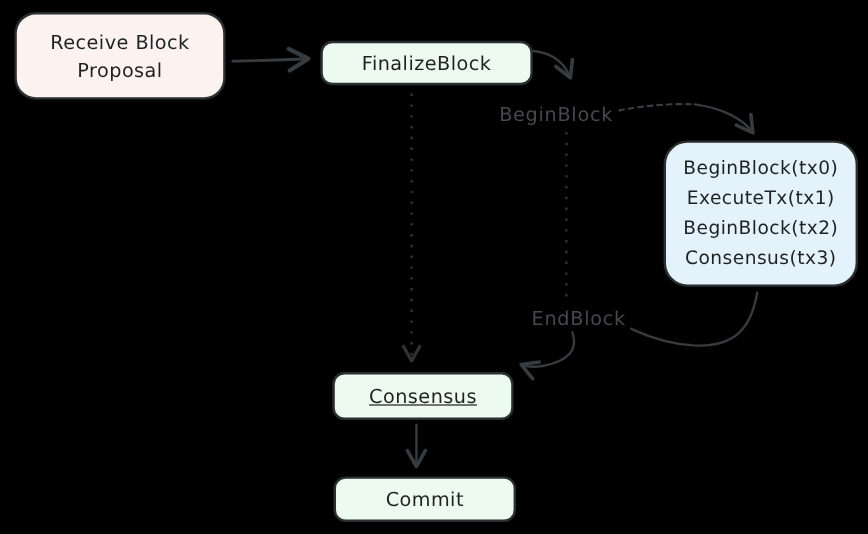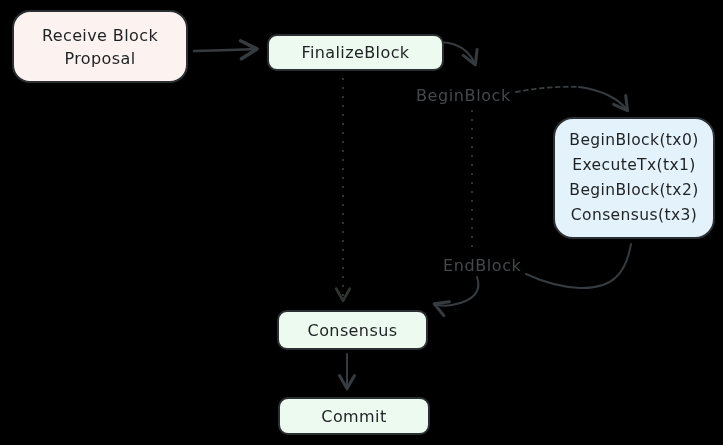--- a/index.html
+++ b/index.html
@@ -119,21 +119,21 @@
     <span>FinalizeBlock</span>
   </div>
 
   <div class="node node-execute" style="background-color: rgb(228, 242, 251);">
     <div class="tx-line">BeginBlock(tx0)</div>
     <div class="tx-line">ExecuteTx(tx1)</div>
     <div class="tx-line">BeginBlock(tx2)</div>
     <div class="tx-line">Consensus(tx3)</div>
   </div>
 
-  <div class="node node-consensus" style="background-color: rgb(237, 250, 240);">
+  <div class="node node-consensus" style="background-color: rgb(237, 250, 240); text-decoration: underline;">
     <span>Consensus</span>
   </div>
 
   <div class="node node-commit" style="background-color: rgb(237, 250, 240);">
     <span>Commit</span>
   </div>
 
   <div class="edge-label label-begin">BeginBlock</div>
 
   <div class="edge-label label-end">EndBlock</div>

